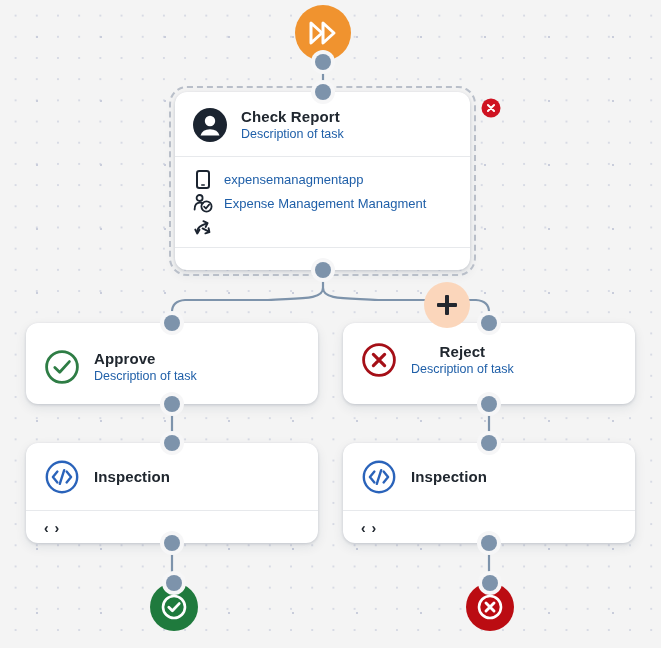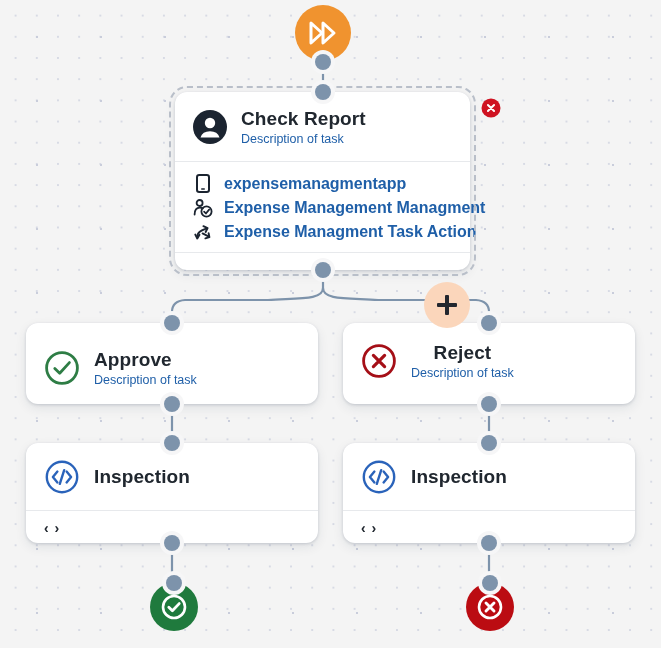--- a/index.html
+++ b/index.html
@@ -53,21 +53,21 @@
     outline-offset: 4px;
   }
   .card-head {
     display: flex;
     align-items: center;
     gap: 14px;
     padding: 16px 18px 14px 18px;
   }
   .card-head .texts { display: flex; flex-direction: column; gap: 2px; }
   .node-title {
-    font-size: 19px;
+    font-size: 15px;
     font-weight: bold;
     color: #20272f;
     line-height: 1.15;
     letter-spacing: .1px;
   }
   .node-sub {
     font-size: 12.5px;
     font-weight: normal;
     color: #1f5fa8;
     line-height: 1.2;
@@ -76,22 +76,22 @@
 
   
   .rows { padding: 10px 18px 8px 18px; }
   .row {
     display: flex;
     align-items: center;
     gap: 11px;
     height: 24px;
   }
   .row-label {
-    font-size: 16px;
-    font-weight: bold;
+    font-size: 13px;
+    font-weight: normal;
     color: #1f5fa8;
     white-space: nowrap;
   }
   .row-icon {
     width: 20px;
     height: 20px;
     display: flex;
     align-items: center;
     justify-content: center;
     flex: 0 0 20px;
@@ -229,21 +229,20 @@
       <div class="row">
         <span class="row-icon">
           <svg width="20" height="20" viewBox="0 0 20 20">
             <path d="M4.2 15.5 C4.2 9.5 9 8.2 13.6 6.4" fill="none" stroke="#1b2430" stroke-width="1.9" stroke-linecap="round"></path>
             <path d="M10.4 4.2 L14.6 6.1 L12.6 10" fill="none" stroke="#1b2430" stroke-width="1.9" stroke-linecap="round" stroke-linejoin="round"></path>
             <path d="M9.6 11.4 C11.8 12.6 13.6 13.6 15.6 14.6" fill="none" stroke="#1b2430" stroke-width="1.9" stroke-linecap="round"></path>
             <path d="M12.4 16.4 L16.4 15.2 L15.6 11.3" fill="none" stroke="#1b2430" stroke-width="1.9" stroke-linecap="round" stroke-linejoin="round"></path>
             <path d="M2.3 12.6 L4.3 16.5 L6.5 12.8" fill="none" stroke="#1b2430" stroke-width="1.9" stroke-linecap="round" stroke-linejoin="round"></path>
           </svg>
         </span>
-        <span class="row-label">Expense Managment Task Action</span>
       </div>
     </div>
 
     <div class="divider"></div>
     <div class="card-foot"></div>
   </div>
 
   <div class="del-btn" style="left:491px; top:108px;">
     <svg width="9" height="9" viewBox="0 0 10 10">
       <path d="M1.6 1.6 L8.4 8.4 M8.4 1.6 L1.6 8.4" stroke="#ffffff" stroke-width="2.2" stroke-linecap="round"></path>

